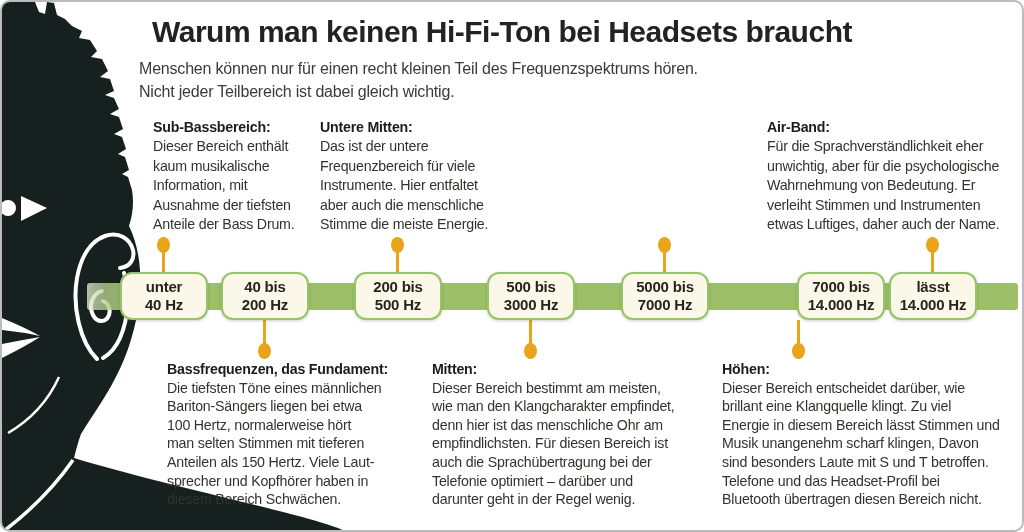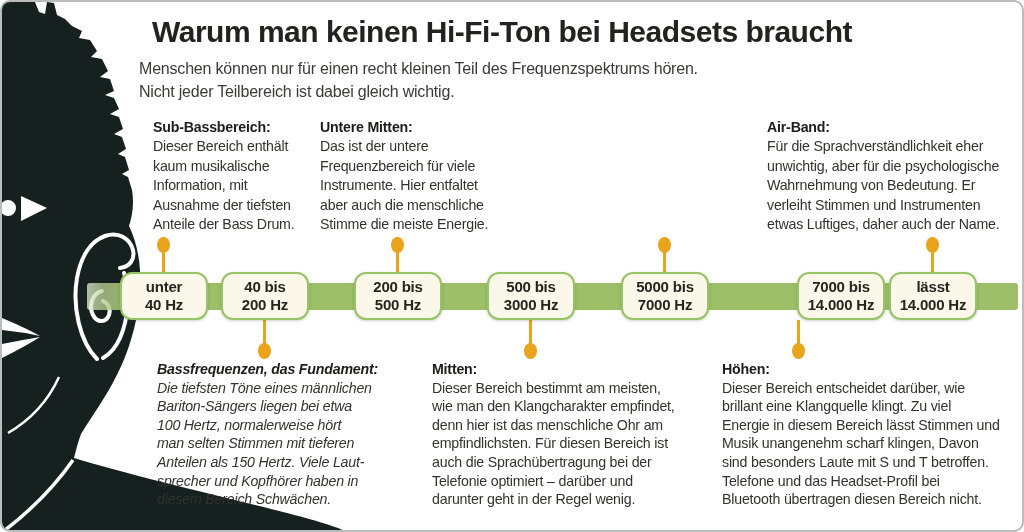--- a/index.html
+++ b/index.html
@@ -144,21 +144,21 @@
   </div>
   <div class="abs freq-box" style="left:795px;">
     <span>7000 bis</span>
     <span>14.000 Hz</span>
   </div>
   <div class="abs freq-box" style="left:887px;">
     <span>lässt</span>
     <span>14.000 Hz</span>
   </div>
 
-  <div class="abs note note-bottom" style="left:155px;width:252px;font-style:italic;">
+  <div class="abs note note-bottom" style="left:165px;width:252px;">
     <div class="hd">Bassfrequenzen, das Fundament:</div>
     <div class="bd">Die tiefsten Töne eines männlichen
 Bariton-Sängers liegen bei etwa
 100 Hertz, normalerweise hört
 man selten Stimmen mit tieferen
 Anteilen als 150 Hertz. Viele Laut-
 sprecher und Kopfhörer haben in
 diesem Bereich Schwächen.</div>
   </div>
   <div class="abs note note-bottom" style="left:408px;width:282px;margin-left:22px;">

